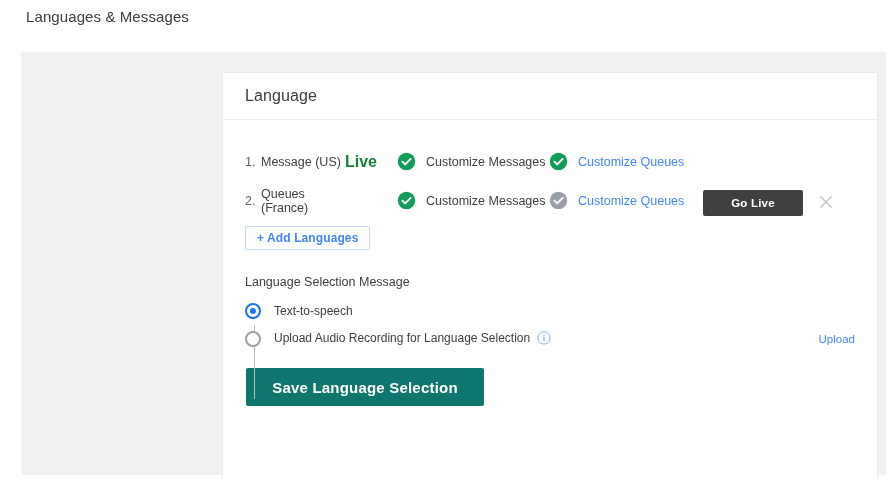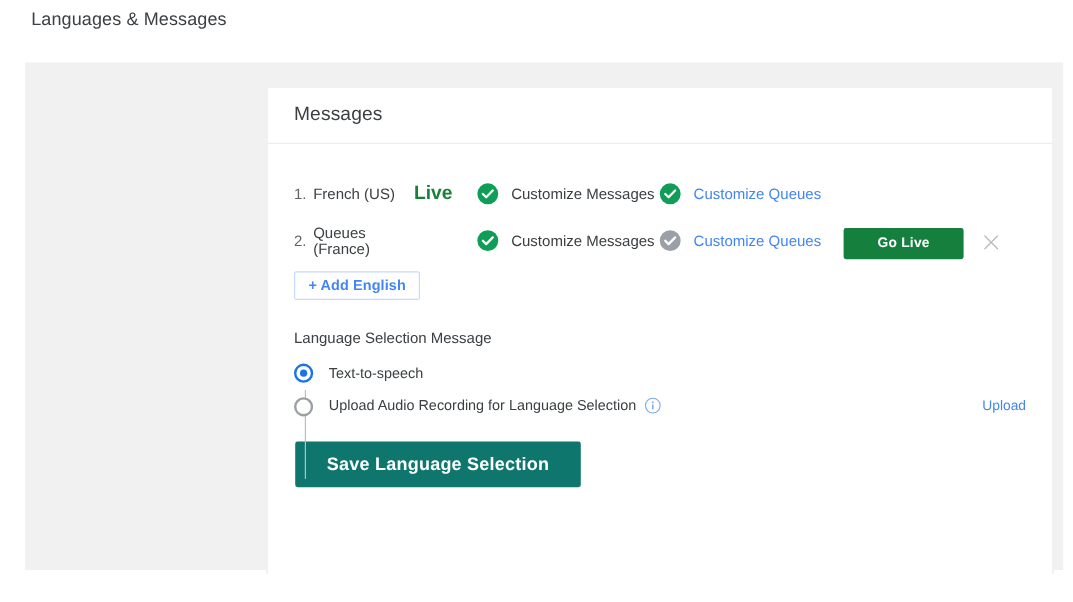--- a/index.html
+++ b/index.html
@@ -70,21 +70,21 @@
   .opt-gap-a { margin-left: 0px; width: 152px; }
   .opt-gap-b { margin-left: 0px; }
   .opt-label { font-size: 12.5px; color: #3c4043; margin-left: 10px; }
   .opt-label.link { color: #4285f4; }
 
   .check-icon { width: 19px; height: 19px; display:block; flex:none; }
 
   .go-live-btn {
     position: absolute; right: 52px; top: 9px;
     width: 100px; height: 26px;
-    background: #15803d; color: #fff;
+    background: #404040; color: #fff;
     border: none; border-radius: 2px;
     font-family: "Liberation Sans", sans-serif;
     font-size: 11.5px; font-weight: bold; letter-spacing: .2px;
     cursor: pointer;
     display:flex; align-items:center; justify-content:center;
   }
   .close-icon {
     position: absolute; right: 20px; top: 12px;
     width: 18px; height: 18px; cursor: pointer;
   }
@@ -163,29 +163,29 @@
 
   <div class="topbar">
     <div class="topbar-title">Languages &amp; Messages</div>
   </div>
 
   <div class="workspace"></div>
 
   <div class="card">
 
     <div class="card-header">
-      <div class="card-title">Messages</div>
+      <div class="card-title">Language</div>
     </div>
 
     <div class="card-body">
 
       
       <div class="lang-row">
         <div class="lang-index">1.</div>
-        <div class="lang-name">French (US)</div>
+        <div class="lang-name">Message (US)</div>
         <div class="lang-status">Live</div>
 
         <div class="opt opt-gap-a">
           <svg class="check-icon" viewBox="0 0 24 24">
             <circle cx="12" cy="12" r="11" fill="#0f9d58"></circle>
             <path d="M6.8 12.2 L10.3 15.7 L17.2 8.6" fill="none" stroke="#ffffff" stroke-width="2.4" stroke-linecap="round" stroke-linejoin="round"></path>
           </svg>
           <span class="opt-label">Customize Messages</span>
         </div>
 
@@ -222,21 +222,21 @@
 
         <button class="go-live-btn">Go Live</button>
 
         <svg class="close-icon" viewBox="0 0 24 24">
           <path d="M5 5 L19 19 M19 5 L5 19" stroke="#bdbdbd" stroke-width="1.6" stroke-linecap="round"></path>
         </svg>
       </div>
 
       
       <div>
-        <button class="add-lang-btn">+ Add English</button>
+        <button class="add-lang-btn">+ Add Languages</button>
       </div>
 
       
       <div class="section-label">Language Selection Message</div>
 
       <div class="radio-block">
         <div class="radio-line"></div>
 
         <div class="radio-row">
           <span class="radio checked"></span>

